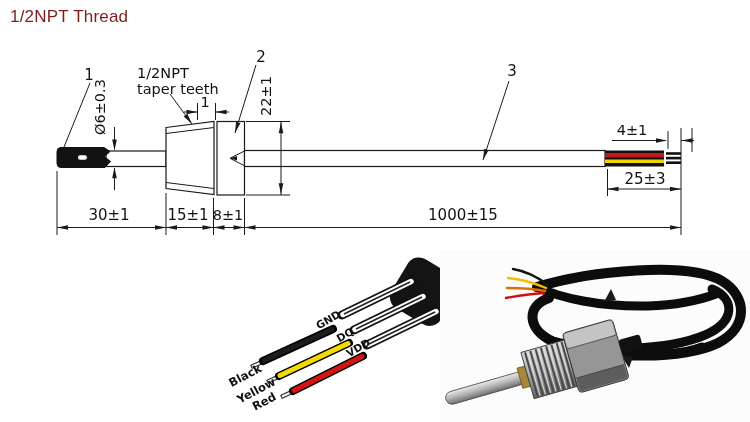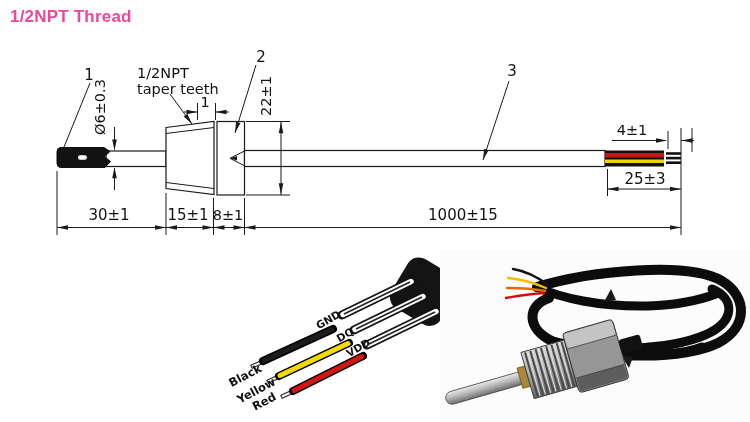--- a/index.html
+++ b/index.html
@@ -1,18 +1,18 @@
 <!DOCTYPE html>
 <html><head>
 <meta charset="utf-8">
 <style>
   html,body { margin:0; padding:0; background:#ffffff; }
   .canvas { position:relative; width:750px; height:422px; background:#ffffff; overflow:hidden;
             font-family:"Liberation Sans", sans-serif; }
-  .title { position:absolute; left:10px; top:7px; font-size:17px; font-weight:700; color:#ec4899;
+  .title { position:absolute; left:10px; top:7px; font-size:17px; font-weight:400; color:#7f1d1d;
            letter-spacing:0.2px; }
   svg { position:absolute; left:0; top:0; }
   svg text { font-family:"DejaVu Sans", sans-serif; fill:#111; }
   .dim   { font-size:14.5px; }
   .dimlg { font-size:15px; }
   .callout { font-size:15px; }
   .plabel  { font-size:14.5px; }
   .pin  { font-size:10.5px; font-weight:700; }
   .wirelbl { font-size:11.5px; font-weight:700; }
   .ln   { stroke:#1a1a1a; stroke-width:1; fill:none; }

